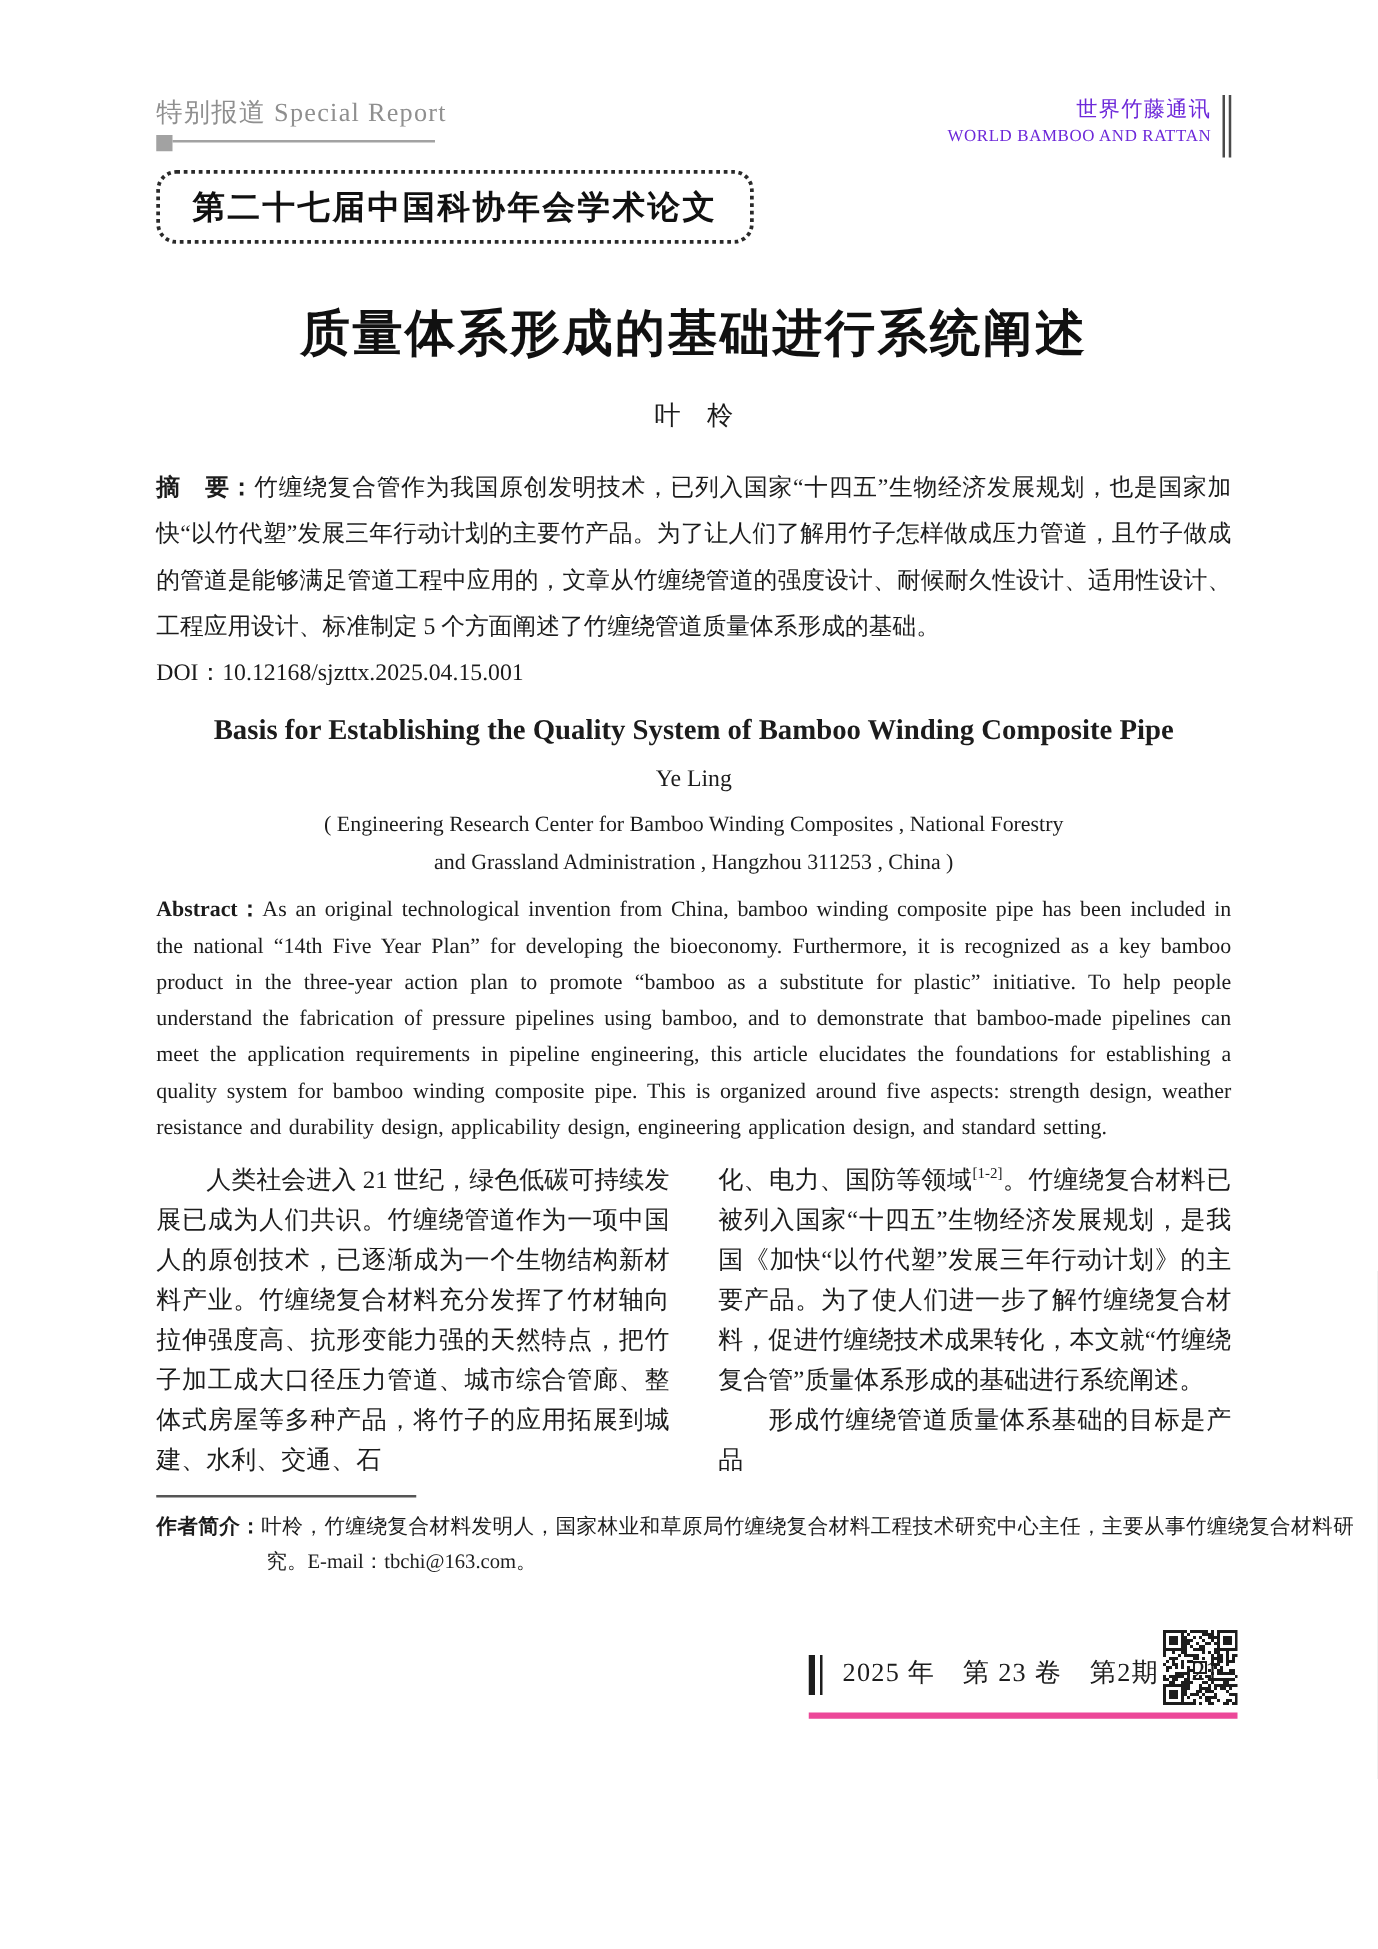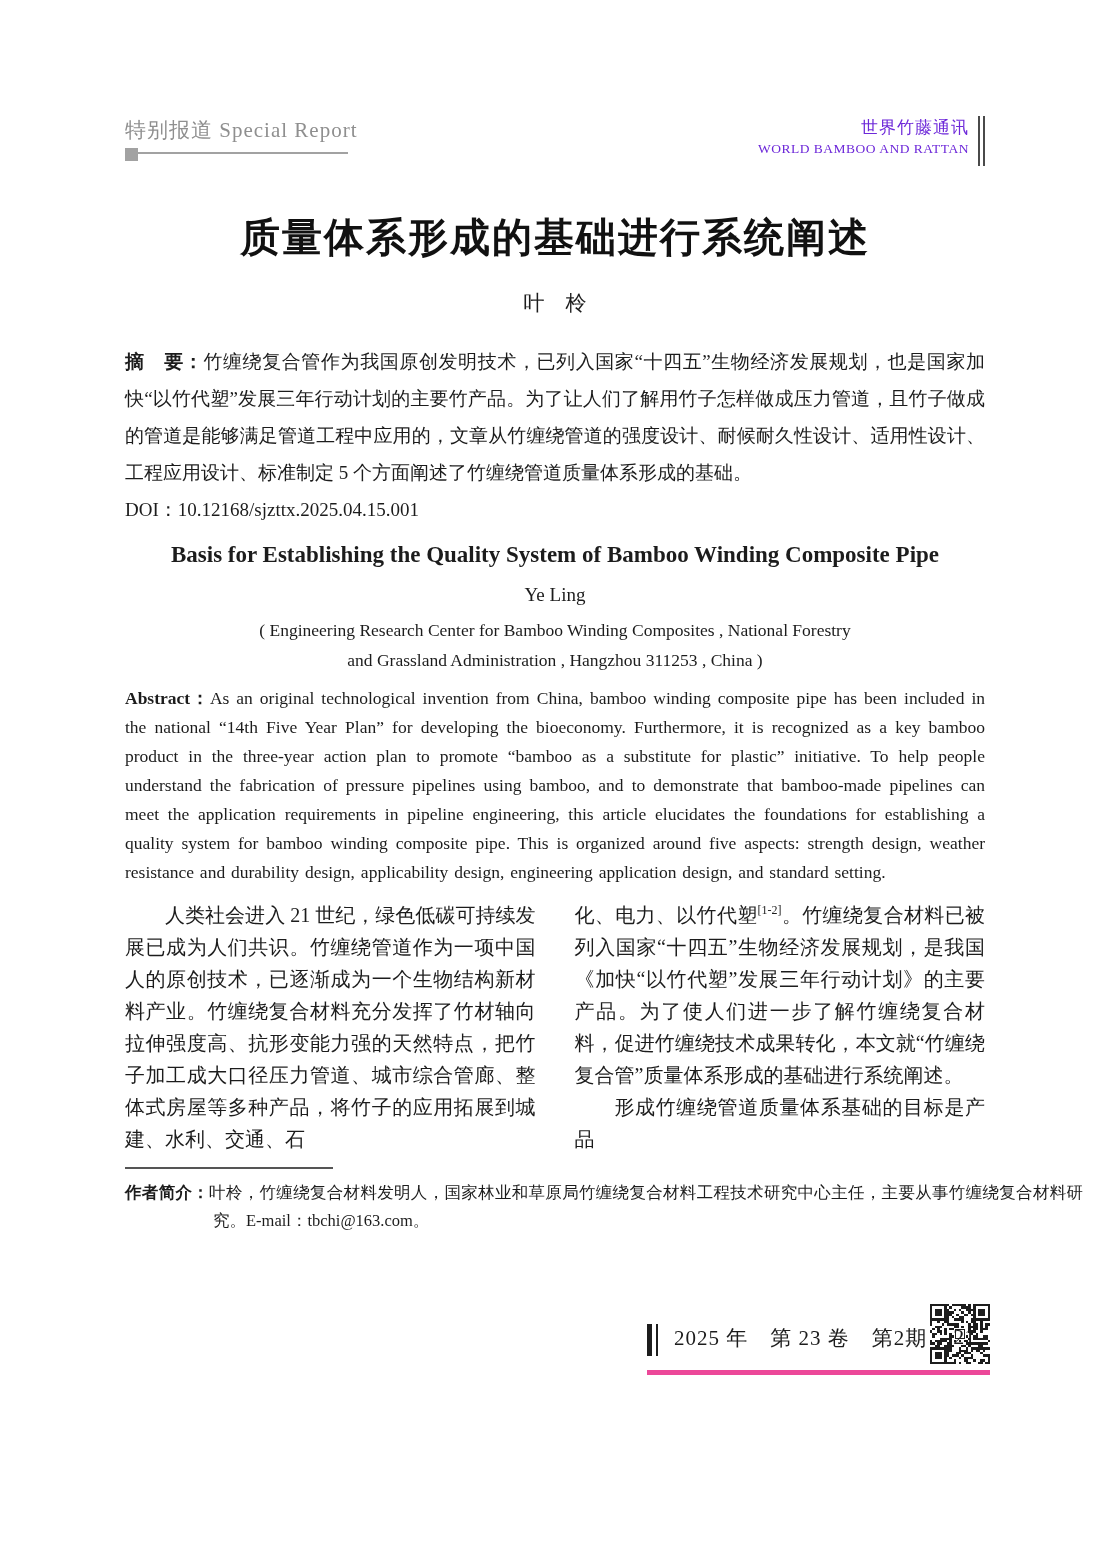--- a/index.html
+++ b/index.html
@@ -2,21 +2,21 @@
 <html><head>
 <meta charset="utf-8">
 <style>
   html,body{margin:0;padding:0;background:#e8e8e8;}
   .page{
     position:relative;
     width:1102px;height:1559px;
     margin:0 auto;
     background:#ffffff;
     box-sizing:border-box;
-    padding:116px 117px 0 125px;
+    padding:76px 117px 0 125px;
     font-family:"Liberation Serif","DejaVu Serif",serif;
     color:#1c1c1c;
     overflow:hidden;
   }
   
   .hdr{display:flex;justify-content:space-between;align-items:flex-start;}
   .hdr-left .hdr-section{font-size:21px;color:#8f8f8f;letter-spacing:1px;}
   .hdr-left .hdr-section .cn{font-family:"Liberation Sans","DejaVu Sans",sans-serif;}
   .rule-row{display:flex;align-items:center;margin-top:4px;}
   .rule-sq{width:13px;height:13px;background:#a2a2a2;flex:0 0 auto;}
@@ -88,20 +88,23 @@
     </div>
     <div class="hdr-right">
       <div class="jtxt">
         <div class="jcn">世界竹藤通讯</div>
         <div class="jen">WORLD BAMBOO AND RATTAN</div>
       </div>
       <div class="dbl-rule"></div>
     </div>
   </div>
 
+  <div class="banner-wrap">
+    <div class="banner">第二十七届中国科协年会学术论文</div>
+  </div>
 
   <div class="title-cn">质量体系形成的基础进行系统阐述</div>
   <div class="author-cn">叶　柃</div>
 
   <div class="abs-cn">
     <span class="lbl-cn">摘　要：</span><span>竹缠绕复合管作为我国原创发明技术，已列入国家“十四五”生物经济发展规划，也是国家加快“以竹代塑”发展三年行动计划的主要竹产品。为了让人们了解用竹子怎样做成压力管道，且竹子做成的管道是能够满足管道工程中应用的，文章从竹缠绕管道的强度设计、耐候耐久性设计、适用性设计、工程应用设计、标准制定 5 个方面阐述了竹缠绕管道质量体系形成的基础。</span>
   </div>
   <div class="doi">DOI：10.12168/sjzttx.2025.04.15.001</div>
 
   <div class="title-en">Basis for Establishing the Quality System of Bamboo Winding Composite Pipe</div>
@@ -112,21 +115,21 @@
   </div>
   <div class="abs-en">
     <span class="lbl-en">Abstract：</span><span>As an original technological invention from China, bamboo winding composite pipe has been included in the national “14th Five Year Plan” for developing the bioeconomy. Furthermore, it is recognized as a key bamboo product in the three-year action plan to promote “bamboo as a substitute for plastic” initiative. To help people understand the fabrication of pressure pipelines using bamboo, and to demonstrate that bamboo-made pipelines can meet the application requirements in pipeline engineering, this article elucidates the foundations for establishing a quality system for bamboo winding composite pipe. This is organized around five aspects: strength design, weather resistance and durability design, applicability design, engineering application design, and standard setting.</span>
   </div>
 
   <div class="cols">
     <div class="col">
       <p>人类社会进入 21 世纪，绿色低碳可持续发展已成为人们共识。竹缠绕管道作为一项中国人的原创技术，已逐渐成为一个生物结构新材料产业。竹缠绕复合材料充分发挥了竹材轴向拉伸强度高、抗形变能力强的天然特点，把竹子加工成大口径压力管道、城市综合管廊、整体式房屋等多种产品，将竹子的应用拓展到城建、水利、交通、石</p>
     </div>
     <div class="col">
-      <p style="text-indent:0;"><span>化、电力、以竹代塑</span><sup class="ref">[1-2]</sup><span>。竹缠绕复合材料已被列入国家“十四五”生物经济发展规划，是我国《加快“以竹代塑”发展三年行动计划》的主要产品。为了使人们进一步了解竹缠绕复合材料，促进竹缠绕技术成果转化，本文就“竹缠绕复合管”质量体系形成的基础进行系统阐述。</span></p>
+      <p style="text-indent:0;"><span>化、电力、国防等领域</span><sup class="ref">[1-2]</sup><span>。竹缠绕复合材料已被列入国家“十四五”生物经济发展规划，是我国《加快“以竹代塑”发展三年行动计划》的主要产品。为了使人们进一步了解竹缠绕复合材料，促进竹缠绕技术成果转化，本文就“竹缠绕复合管”质量体系形成的基础进行系统阐述。</span></p>
       <p>形成竹缠绕管道质量体系基础的目标是产品</p>
     </div>
   </div>
 
   <div class="foot-rule"></div>
   <div class="bio">
     <span class="lbl-cn">作者简介：</span><span>叶柃，竹缠绕复合材料发明人，国家林业和草原局竹缠绕复合材料工程技术研究中心主任，主要从事竹缠绕复合材料研究。E-mail：tbchi@163.com。</span>
   </div>
 
   <div class="pfooter">

